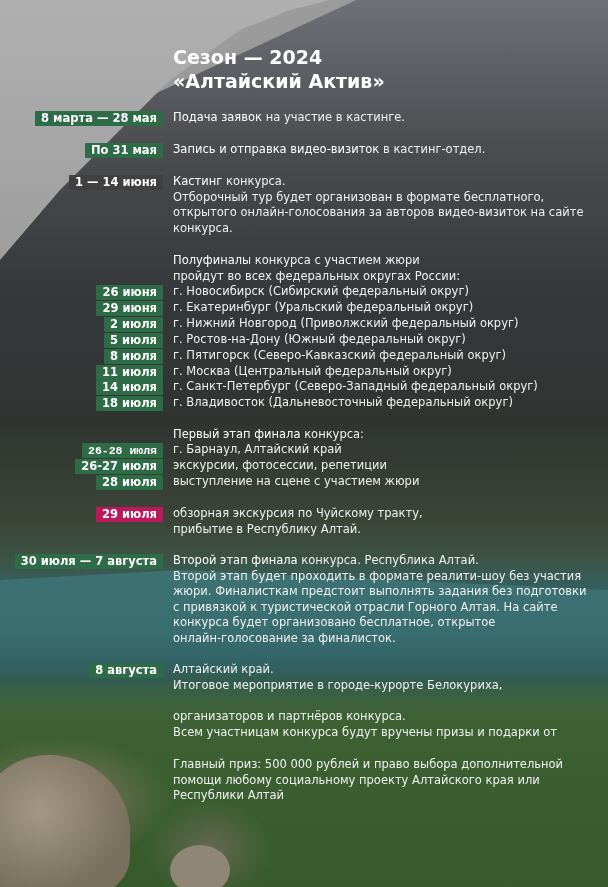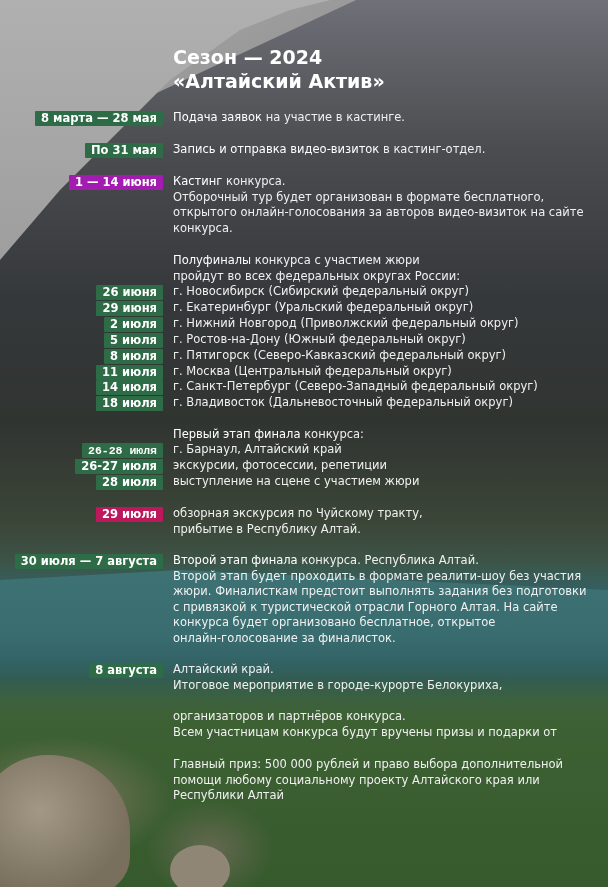--- a/index.html
+++ b/index.html
@@ -83,21 +83,21 @@
   <div class="badge" style="top: 111px; background: rgb(46, 107, 71);">8 марта — 28 мая</div>
   <div class="text" style="top:110px">
     <b>Подача заявок</b><span> на участие в кастинге.</span>
   </div>
 
   <div class="badge" style="top: 143px; background: rgb(46, 107, 71);">По 31 мая</div>
   <div class="text" style="top:142px">
     <b>Запись и отправка видео-визиток</b><span> в кастинг-отдел.</span>
   </div>
 
-  <div class="badge" style="top: 175px; background: #a21caf; margin-left: 27px;">1 — 14 июня</div>
+  <div class="badge" style="top: 175px; background: #404040; margin-left: 27px;">1 — 14 июня</div>
   <div class="text" style="top:174px">
     <div><b>Кастинг</b><span> конкурса.</span></div>
     <div>Отборочный тур будет организован в формате бесплатного,</div>
     <div>открытого онлайн-голосования за авторов видео-визиток на сайте</div>
     <div>конкурса.</div>
   </div>
 
   <div class="text" style="top:253px">
     <div><b>Полуфиналы</b><span> конкурса с участием жюри</span></div>
     <div>пройдут во всех федеральных округах России:</div>

